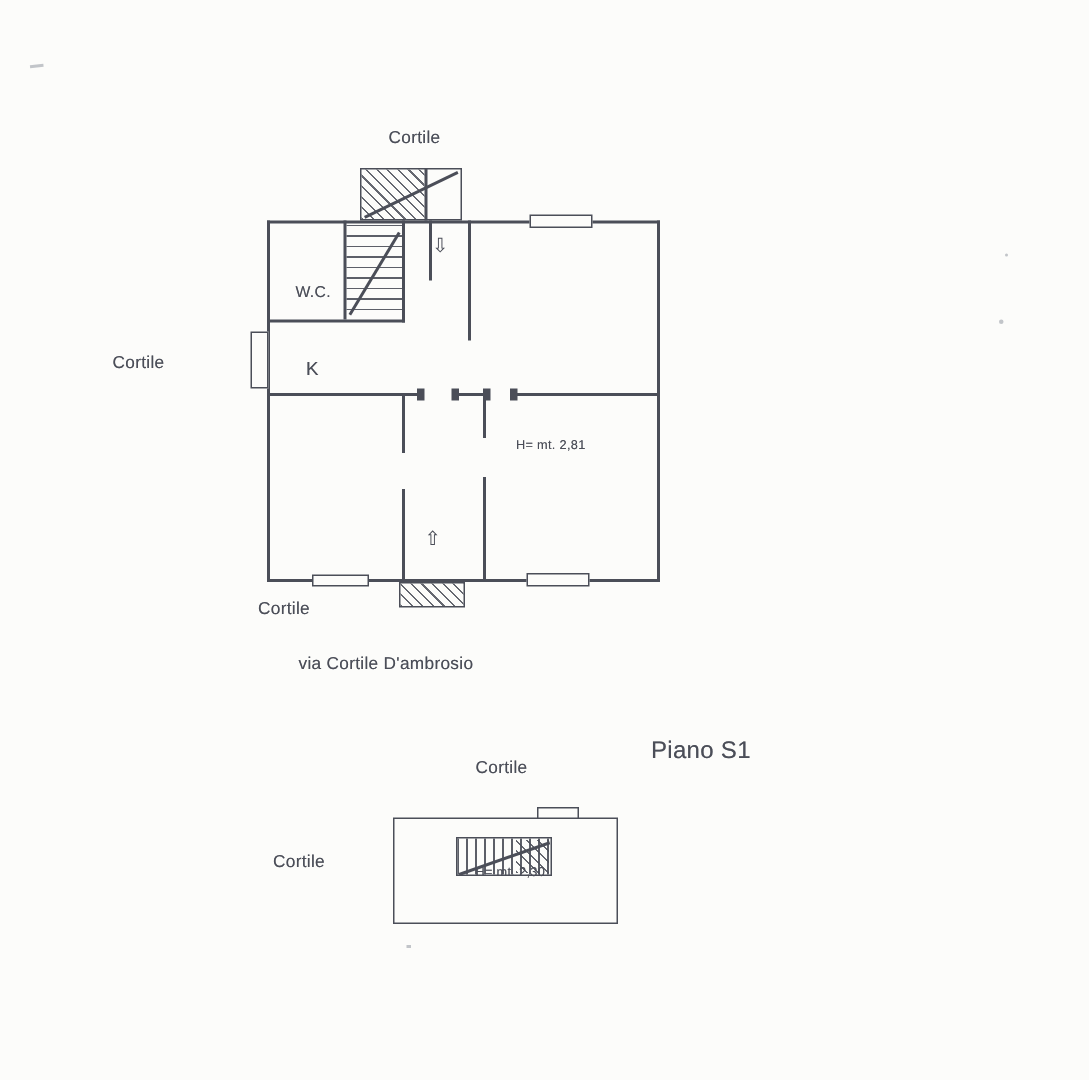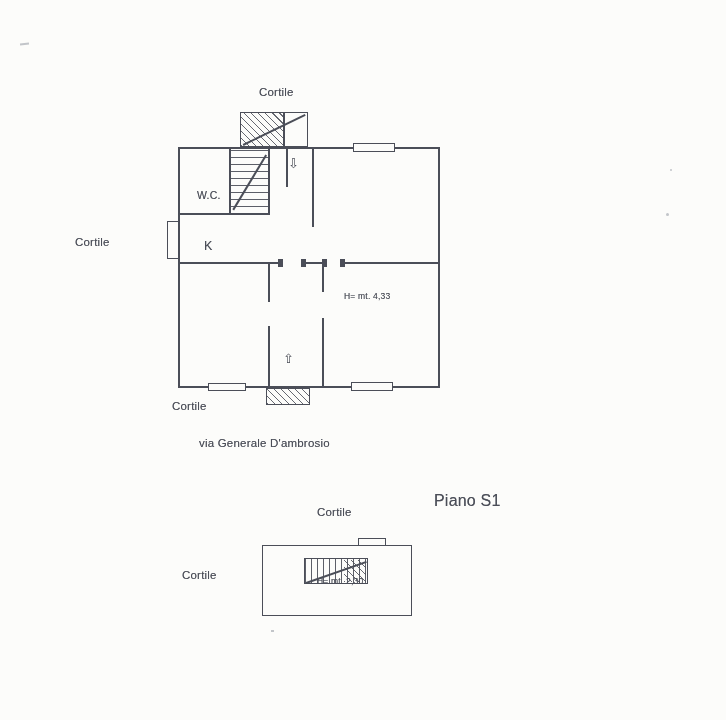--- a/index.html
+++ b/index.html
@@ -91,22 +91,22 @@
   <span class="arrow" style="left:283px;top:352px;font-size:13px">⇧</span>
 
   <div class="outline" style="left:266px;top:388px;width:44px;height:17px"></div>
   <div class="hatch45" style="left:267px;top:389px;width:42px;height:15px"></div>
 
   <span class="label" style="left:259px;top:86px;font-size:11.5px">Cortile</span>
   <span class="label" style="left:75px;top:236px;font-size:11.5px">Cortile</span>
   <span class="label" style="left:172px;top:400px;font-size:11.5px">Cortile</span>
   <span class="label" style="left:197px;top:189px;font-size:10.5px">W.C.</span>
   <span class="label" style="left:204px;top:239px;font-size:12.5px">K</span>
-  <span class="label" style="left:344px;top:291px;font-size:8.5px">H= mt. 4,33</span>
-  <span class="label" style="left:199px;top:437px;font-size:11.5px">via Generale D'ambrosio</span>
+  <span class="label" style="left:344px;top:291px;font-size:8.5px">H= mt. 2,81</span>
+  <span class="label" style="left:199px;top:437px;font-size:11.5px">via Cortile D'ambrosio</span>
 
   <span class="label" style="left:434px;top:492px;font-size:16px">Piano S1</span>
   <span class="label" style="left:317px;top:506px;font-size:11.5px">Cortile</span>
   <span class="label" style="left:182px;top:569px;font-size:11.5px">Cortile</span>
 
   <div class="outline" style="left:262px;top:545px;width:150px;height:71px"></div>
   <div class="window" style="left:358px;top:538px;width:28px;height:8px"></div>
 
   <div class="outline thin" style="left:304px;top:558px;width:64px;height:26px"></div>
   <div class="treadsV" style="left:305px;top:559px;width:62px;height:24px"></div>

